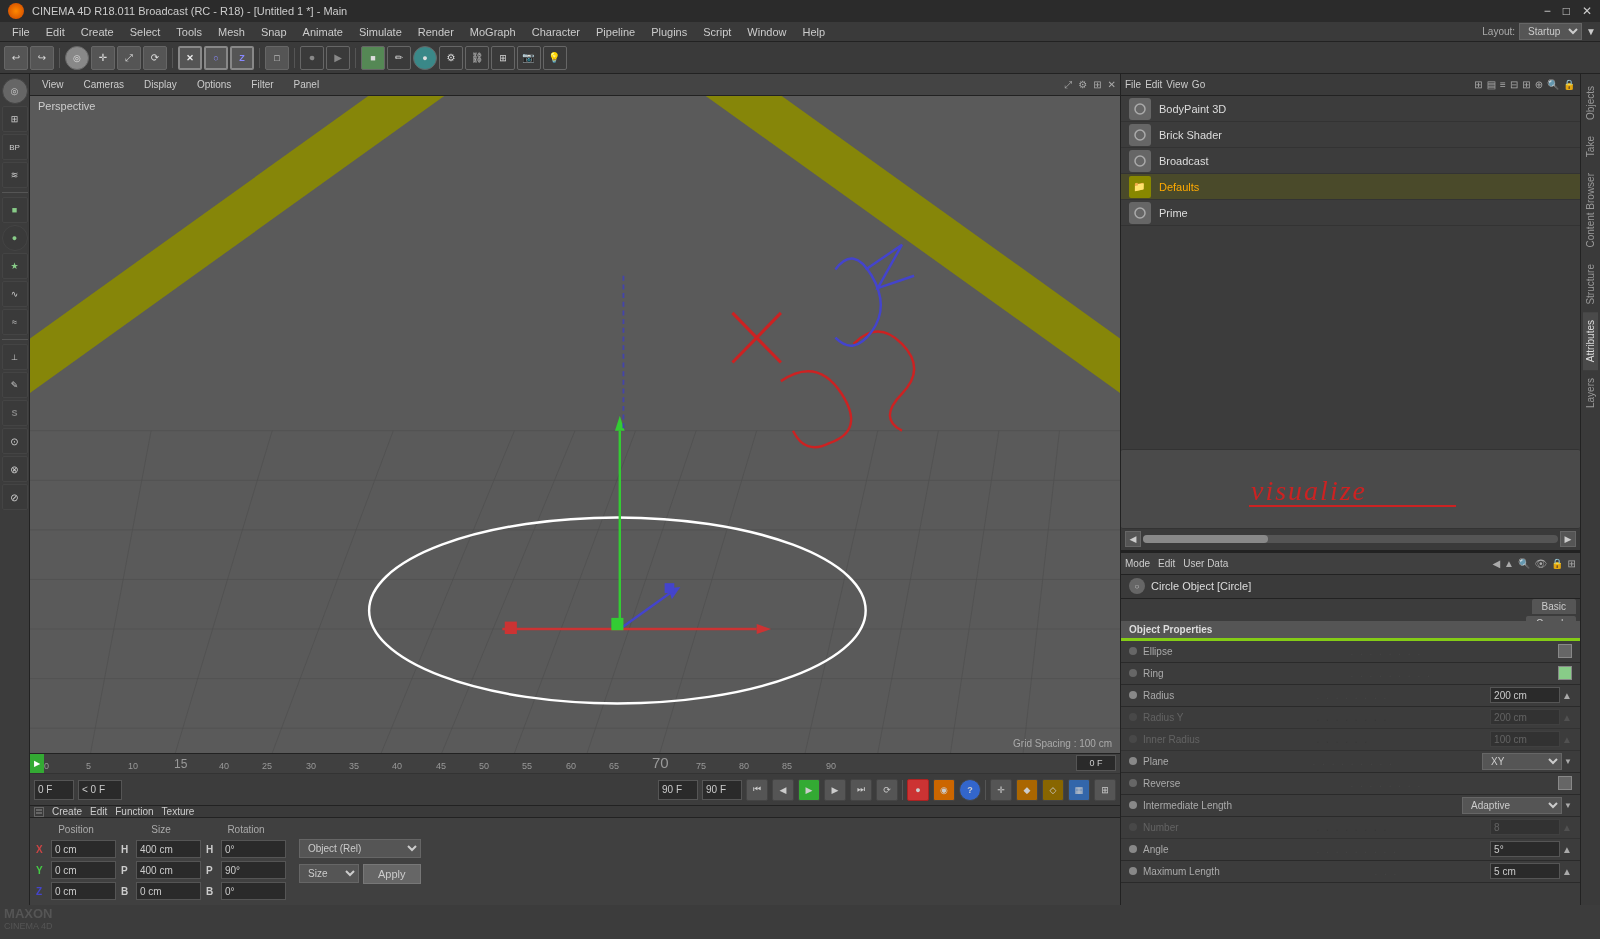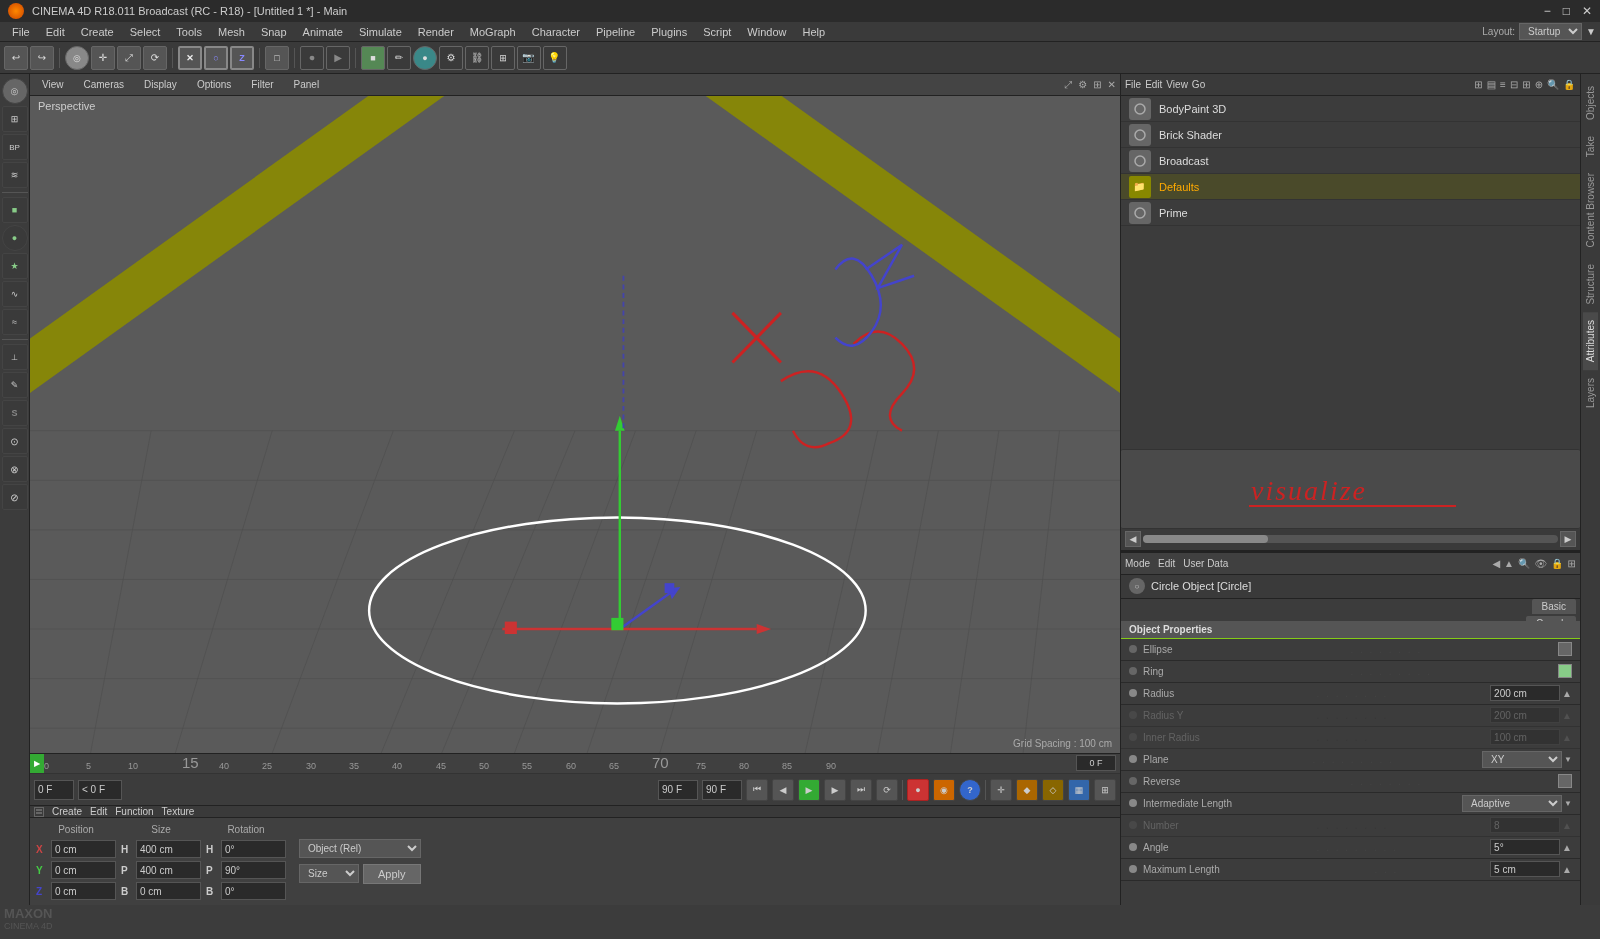--- a/index.html
+++ b/index.html
@@ -268,21 +268,21 @@
     </div>
 
     <div id="timeline-ruler" style="height:20px; background:#404040; position:relative; border-top:1px solid #222; overflow:hidden;">
       <div style="position:absolute; left:0; top:0; width:14px; height:100%; background:#33aa33; display:flex; align-items:center; justify-content:center;">
         <span style="font-size:8px; color:#fff;">▶</span>
       </div>
       <div style="position:absolute; left:14px; right:0; top:0; bottom:0; display:flex; align-items:flex-end; padding-bottom:2px;">
         <span style="position:absolute; left:0px; font-size:9px; color:#999;">0</span>
         <span style="position:absolute; left:42px; font-size:9px; color:#999;">5</span>
         <span style="position:absolute; left:84px; font-size:9px; color:#999;">10</span>
-        <span style="position:absolute; left:138px; font-size:15px; color:#999;margin-top:48px;">15</span>
+        <span style="position:absolute; left:130px; font-size:12px; color:#999;margin-top:48px;">15</span>
         <span style="position:absolute; left:175px; font-size:9px; color:#999;">40</span>
         <span style="position:absolute; left:218px; font-size:9px; color:#999;">25</span>
         <span style="position:absolute; left:262px; font-size:9px; color:#999;">30</span>
         <span style="position:absolute; left:305px; font-size:9px; color:#999;">35</span>
         <span style="position:absolute; left:348px; font-size:9px; color:#999;">40</span>
         <span style="position:absolute; left:392px; font-size:9px; color:#999;">45</span>
         <span style="position:absolute; left:435px; font-size:9px; color:#999;">50</span>
         <span style="position:absolute; left:478px; font-size:9px; color:#999;">55</span>
         <span style="position:absolute; left:522px; font-size:9px; color:#999;">60</span>
         <span style="position:absolute; left:565px; font-size:9px; color:#999;">65</span>
@@ -503,21 +503,21 @@
         <span style="font-size:11px; color:#ddd;">Circle Object [Circle]</span>
       </div>
 
       <div id="attr-tabs" style="height:22px; display:flex; align-items:flex-end; padding:0 4px; gap:2px; background:#3c3c3c;">
         <div class="attr-tab" style="padding:2px 10px; font-size:10px; cursor:pointer; background:#555; color:#ccc; border-radius:2px 2px 0 0;">Basic</div>
         <div class="attr-tab" style="padding:2px 10px; font-size:10px; cursor:pointer; background:#555; color:#ccc; border-radius:2px 2px 0 0;">Coord.</div>
         <div class="attr-tab active" style="padding:2px 10px; font-size:10px; cursor:pointer; background:#5a7a5a; color:#fff; border-radius:2px 2px 0 0;">Object</div>
       </div>
 
       <div id="attr-content" style="flex:1; overflow-y:auto; background:#3c3c3c;">
-        <div class="attr-section-title" style="background:#555; padding:3px 8px; font-size:10px; color:#ddd; font-weight:bold; border-bottom:1px solid #84cc16;">Object Properties</div>
+        <div class="attr-section-title" style="background:#555; padding:3px 8px; font-size:10px; color:#ddd; font-weight:bold; border-bottom:3px solid #84cc16;">Object Properties</div>
 
         <div class="attr-row" style="display:flex; align-items:center; height:22px; padding:0 8px; border-bottom:1px solid #2a2a2a;">
           <div style="width:8px; height:8px; background:#666; border-radius:50%; margin-right:6px; flex-shrink:0;"></div>
           <span style="flex:1; font-size:10px; color:#aaa;">Ellipse</span>
           <span style="flex:1; font-size:10px; color:#444; letter-spacing:2px;">. . . . . . . .</span>
           <div style="width:14px; height:14px; background:#666; border:1px solid #888;"></div>
         </div>
 
         <div class="attr-row" style="display:flex; align-items:center; height:22px; padding:0 8px; border-bottom:1px solid #2a2a2a;">
           <div style="width:8px; height:8px; background:#666; border-radius:50%; margin-right:6px; flex-shrink:0;"></div>

